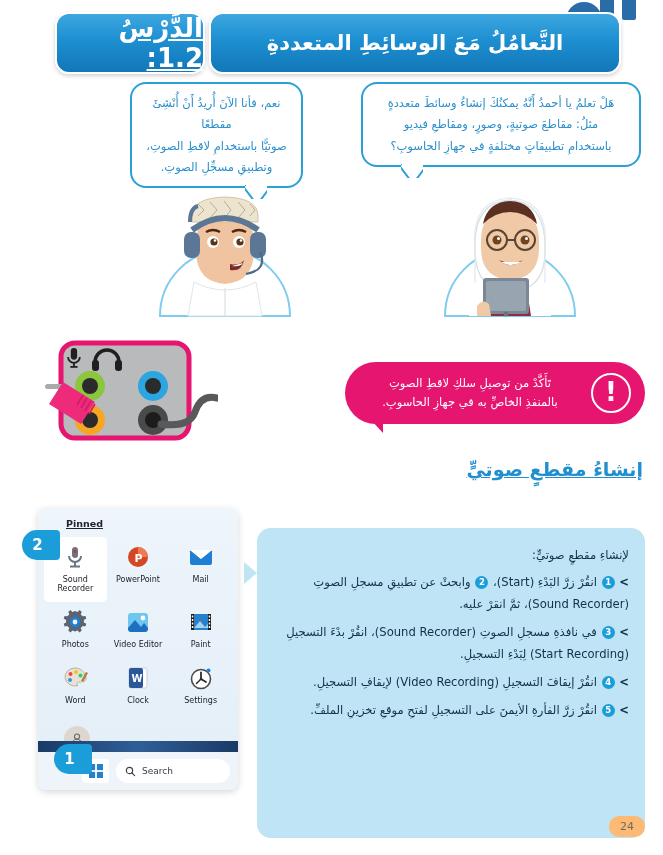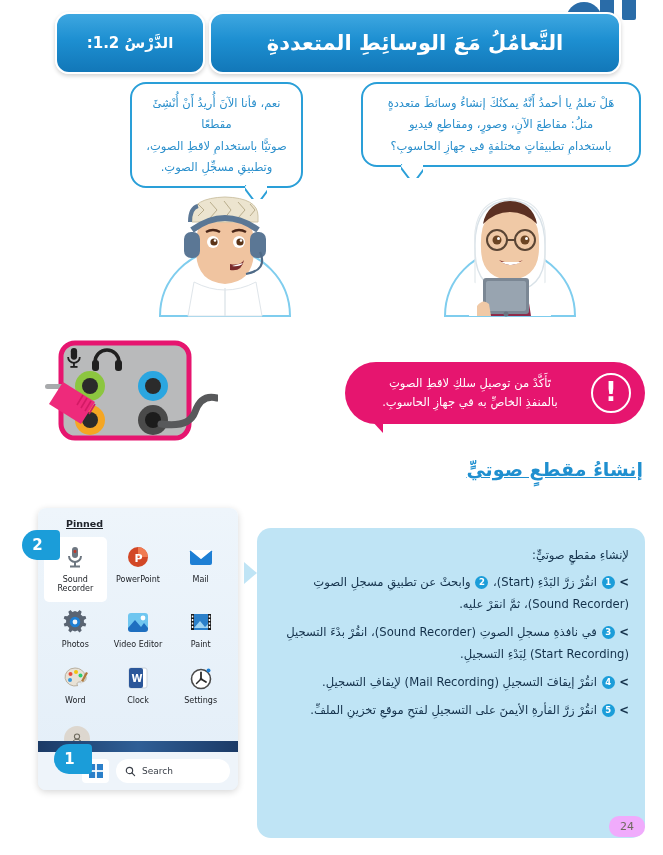--- a/index.html
+++ b/index.html
@@ -22,21 +22,21 @@
   .banner-wrap { position: absolute; left: 55px; top: 12px; width: 566px; height: 62px;
      display: flex; flex-direction: row-reverse; gap: 4px; }
   .banner-seg {
      background: linear-gradient(180deg,#3ea7e0 0%,#1d8fd1 45%,#1277b8 100%);
      border: 2px solid #ffffff;
      border-radius: 14px;
      box-shadow: 0 2px 4px rgba(0,0,0,.18);
      display: flex; align-items: center; justify-content: center;
      color: #fff; font-weight: bold; letter-spacing: .2px;
   }
-  .banner-seg.lesson { width: 150px; font-size: 15px; }
+  .banner-seg.lesson { width: 150px; font-size: 26px; text-decoration: underline; }
   .banner-seg.topic  { flex: 1; font-size: 21px; }
   .banner-knob { position: absolute; right: 100%; top: 14px; width: 22px; height: 34px;
      background: #2f7fb8; border-radius: 10px 0 0 10px; z-index: -1; }
 
   
   .bubble {
     position: absolute;
     border: 2.5px solid #2a9fd8;
     border-radius: 16px;
     background: #fff;
@@ -153,42 +153,42 @@
   }
   .en { font-weight: normal; direction: ltr; unicode-bidi: embed; }
   .arrow { color: #13304a; font-weight: bold; }
   #instructions .itail { position: absolute; right: 100%; top: 34px;
     width: 0; height: 0; border-top: 11px solid transparent;
     border-bottom: 11px solid transparent; border-left: 13px solid #bfe4f5; }
 
   
   #page-number {
     position: absolute; right: 18px; bottom: 18px;
-    background: #f0abfc; color: #6e6a5e; font-size: 11px;
+    background: #fdba74; color: #6e6a5e; font-size: 11px;
     padding: 4px 11px; border-radius: 10px;
   }
 </style>
 </head>
 <body>
 
 <div class="page">
 
   <div class="tab-deco dome"></div>
   <div class="tab-deco t1"></div>
   <div class="tab-deco t2"></div>
 
   <div class="banner-wrap">
     <div class="banner-knob"></div>
     <div class="banner-seg lesson">الدَّرْسُ 1.2:</div>
     <div class="banner-seg topic">التَّعامُلُ مَعَ الوسائِطِ المتعددةِ</div>
   </div>
 
   <div class="bubble" id="bubble-right">
     <div>هَلْ تعلمُ يا أحمدُ أَنَّهُ يمكنُكَ إنشاءُ وسائطَ متعددةٍ</div>
-    <div>مثلُ: مقاطعَ الآنٍ، وصورٍ، ومقاطعِ فيديو</div>
+    <div>مثلُ: مقاطعَ صوتيةٍ، وصورٍ، ومقاطعِ فيديو</div>
     <div>باستخدامِ تطبيقاتٍ مختلفةٍ في جهازِ الحاسوبِ؟</div>
     <div class="tail"></div>
   </div>
 
   <div class="bubble" id="bubble-left">
     <div>نعم، فأنا الآنَ أُريدُ أَنْ أُنْشِئَ مقطعًا</div>
     <div>صوتيًّا باستخدامِ لاقطِ الصوتِ،</div>
     <div>وتطبيقِ مسجِّلِ الصوتِ.</div>
     <div class="tail"></div>
   </div>
@@ -470,21 +470,21 @@
 
     <div class="step">
       <span class="arrow">&gt;</span>
       <span class="num-dot">3</span>
       <span>في نافذةِ مسجلِ الصوتِ (</span><span class="en">Sound Recorder</span><span>)، انقُرْ بدْءَ التسجيلِ (</span><span class="en">Start Recording</span><span>) لِبَدْءِ التسجيلِ.</span>
     </div>
 
     <div class="step">
       <span class="arrow">&gt;</span>
       <span class="num-dot">4</span>
-      <span>انقُرْ إيقافَ التسجيلِ (</span><span class="en">Mail Recording</span><span>) لإيقافِ التسجيلِ.</span>
+      <span>انقُرْ إيقافَ التسجيلِ (</span><span class="en">Video Recording</span><span>) لإيقافِ التسجيلِ.</span>
     </div>
 
     <div class="step">
       <span class="arrow">&gt;</span>
       <span class="num-dot">5</span>
       <span>انقُرْ زرَّ الفأرةِ الأيمنَ على التسجيلِ لفتحِ موقعِ تخزينِ الملفِّ.</span>
     </div>
   </div>
 
   <div id="page-number">24</div>

